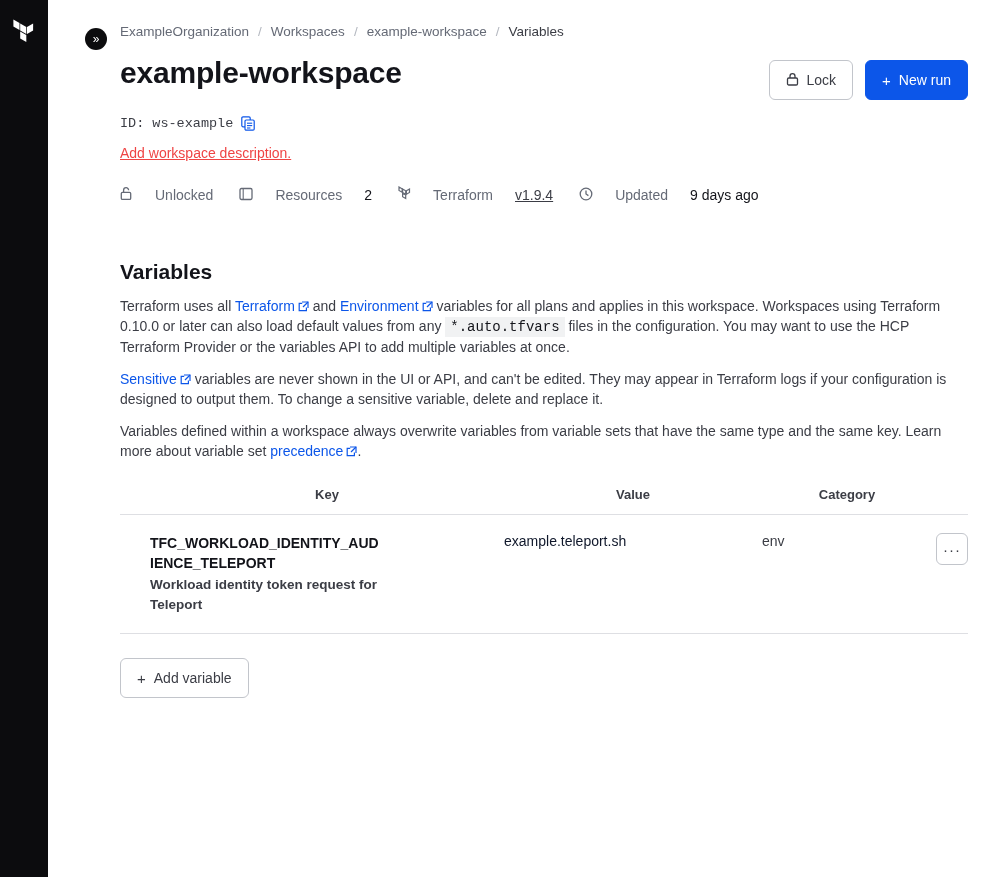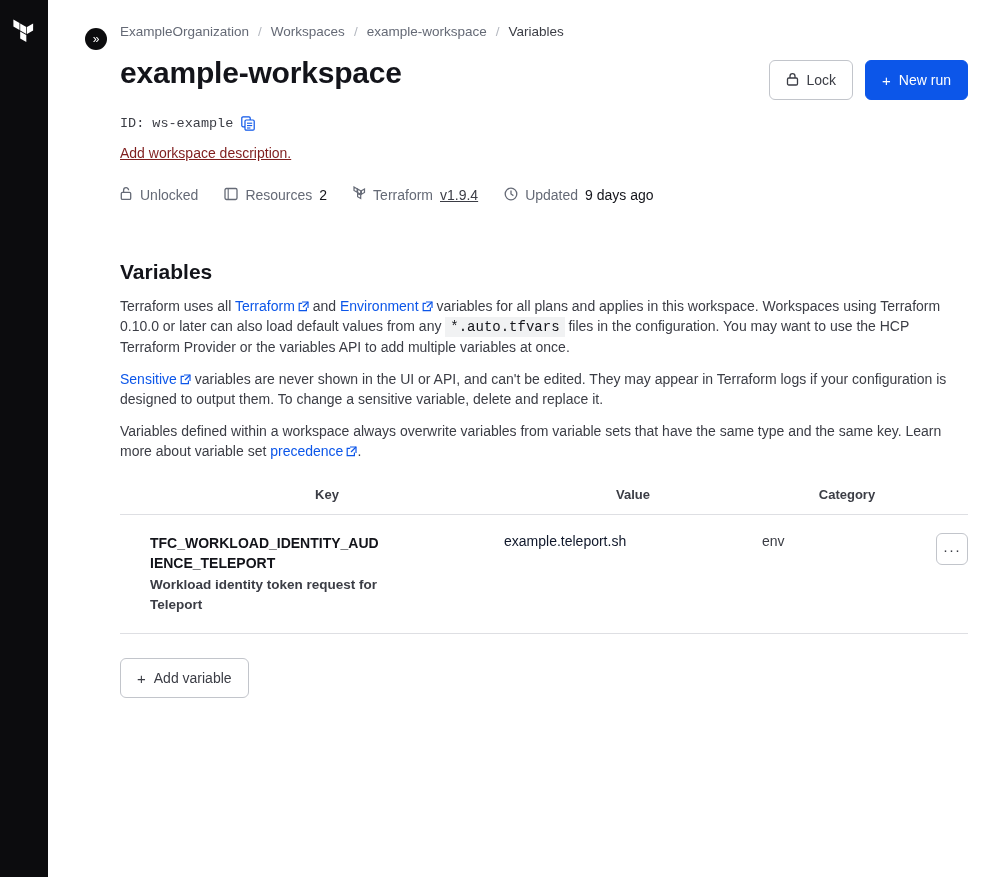--- a/index.html
+++ b/index.html
@@ -70,29 +70,29 @@
   .id-row {
     display: flex; align-items: center; gap: 8px;
     margin-top: 16px;
     font-family: "Liberation Mono", monospace;
     font-size: 13.5px; color: #3b3d45;
   }
   .copy-icon { cursor: pointer; color: #0c56e9; display: inline-flex; }
 
   .add-desc {
     display: inline-block; margin-top: 14px;
-    font-size: 14px; color: #7f1d1d; text-decoration: underline; cursor: pointer;
+    font-size: 14px; color: #ef4444; text-decoration: underline; cursor: pointer;
   }
 
   
   .meta-row {
     display: flex; align-items: center; gap: 26px;
     margin-top: 24px; font-size: 14px; color: #3b3d45;
   }
-  .meta-item { display: inline-flex; align-items: center; gap: 7px; justify-content: space-between; }
+  .meta-item { display: inline-flex; align-items: center; gap: 22px; justify-content: space-between; }
   .meta-item .muted { color: #656a76; }
   .meta-item a { color: #3b3d45; text-decoration: underline; cursor: pointer; }
   .meta-item .strong { color: #13141a; }
 
   
   h2.section-title {
     font-size: 21px; font-weight: bold; color: #13141a;
     margin: 56px 0 0 0;
   }
   h3.sub-title {

